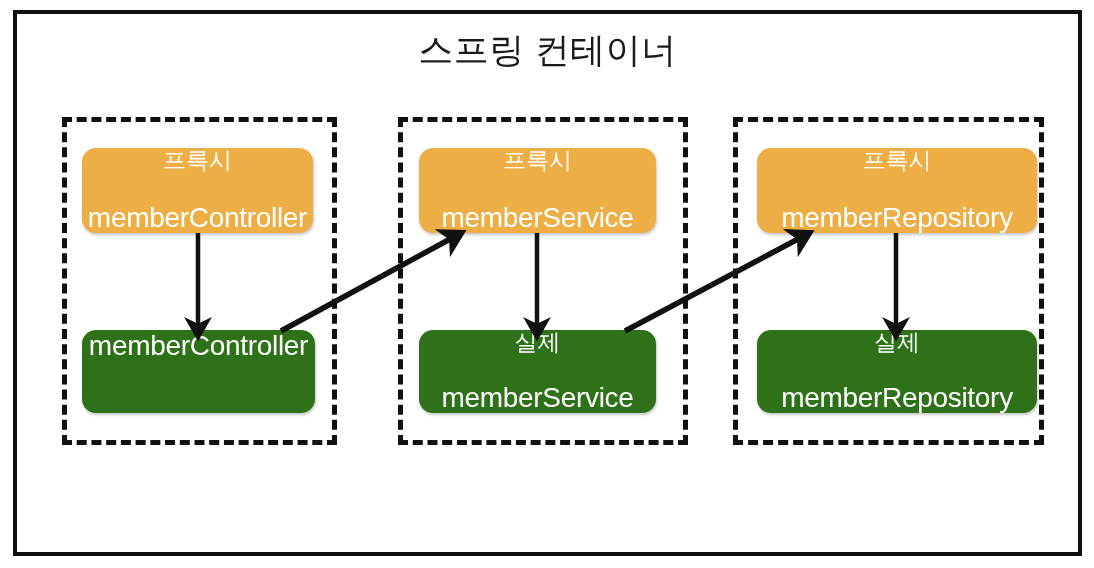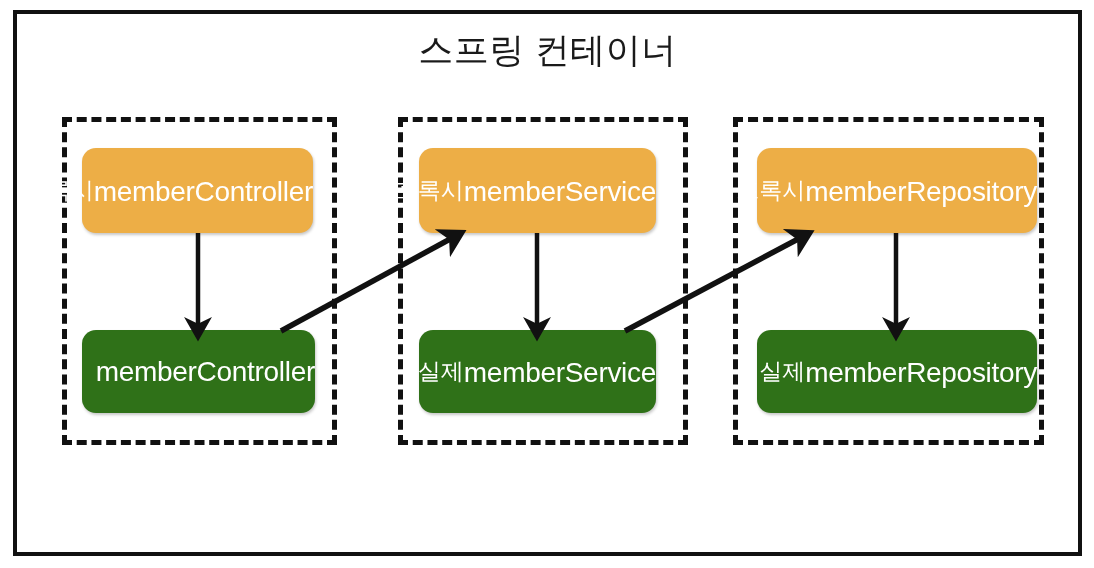--- a/index.html
+++ b/index.html
@@ -53,23 +53,23 @@
   .bean-group.g0 { left: 62px;  width: 275px; }
   .bean-group.g1 { left: 398px; width: 290px; }
   .bean-group.g2 { left: 733px; width: 311px; }
 
   
   .bean {
     position: absolute;
     border-radius: 14px;
     color: #ffffff;
     display: flex;
-    flex-direction: row;
+    flex-direction: column;
     align-items: center;
-    justify-content: flex-end;
+    justify-content: space-between;
     text-align: center;
     line-height: 1.12;
     box-shadow: 1px 2px 3px rgba(0,0,0,0.22);
   }
   .bean .line-ko {
     font-size: 23px;
     font-weight: 400;
     letter-spacing: 0px;
     white-space: nowrap;
   }

